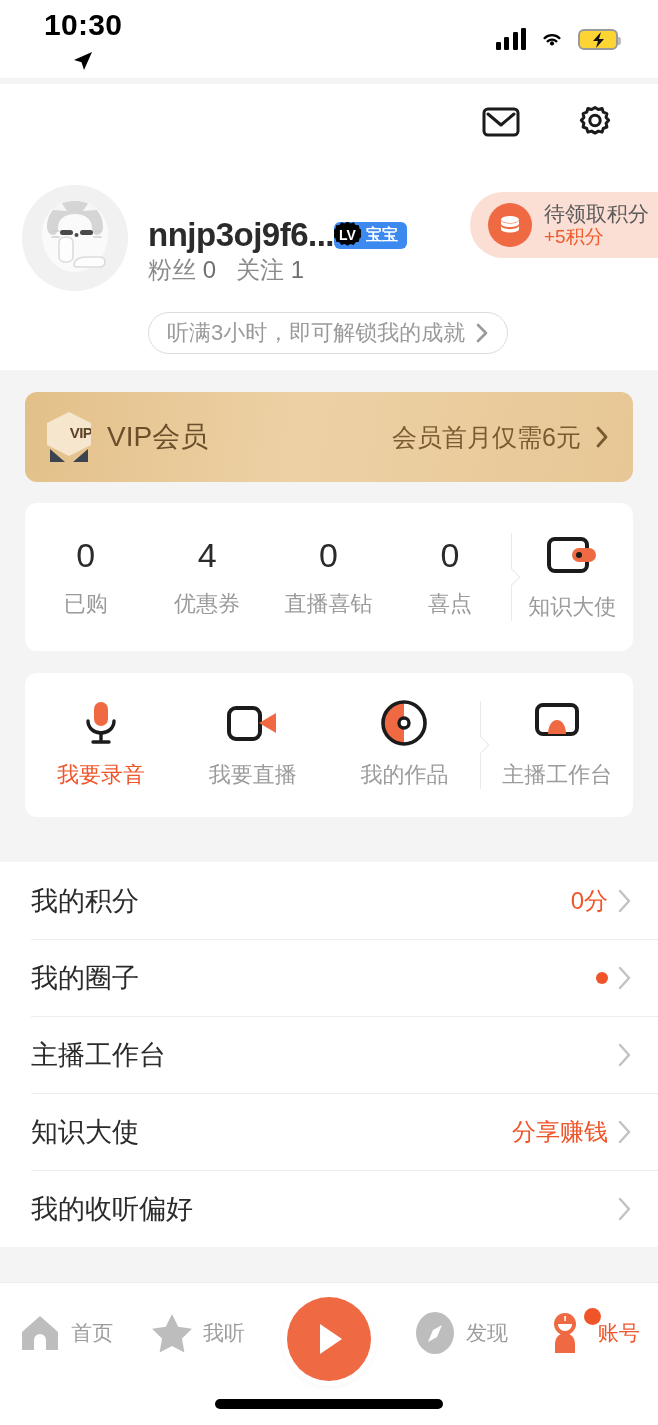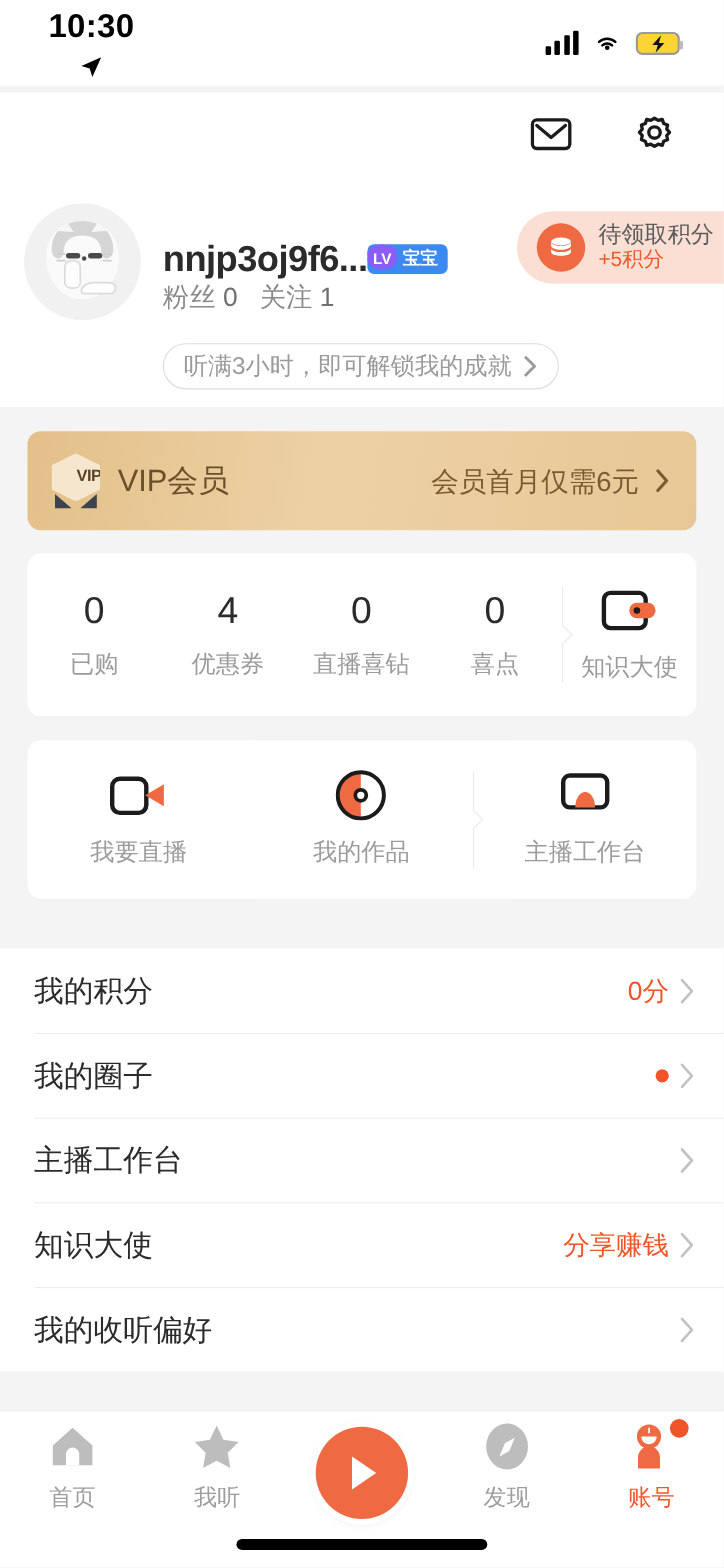--- a/index.html
+++ b/index.html
@@ -36,21 +36,21 @@
   
   .profile { position:absolute; top:160px; left:0; right:0; height:210px; background:#fff; }
   .avatar {
     position:absolute; left:22px; top:25px; width:106px; height:106px; border-radius:50%;
     background:#f0f0f0; overflow:hidden;
   }
   .name-row { position:absolute; left:148px; top:56px; display:flex; align-items:center; }
   .uname { font-size:33px; font-weight:bold; color:#2b2b2b; letter-spacing:-.5px; }
   .lvbadge { display:flex; align-items:center; height:27px; background:#3c89f0; border-radius:6px; padding-right:9px; }
   .lvbadge .lvcirc {
-    width:27px; height:27px; margin-right:5px; background:#8b5cf6; color:#fff; font-size:14px; font-weight:bold;
+    width:27px; height:27px; margin-right:5px; background:#000000; color:#fff; font-size:14px; font-weight:bold;
     display:flex; align-items:center; justify-content:center;
     clip-path:polygon(50% 0,61% 7%,73% 3%,80% 13%,92% 14%,94% 26%,104% 33%,99% 44%,104% 56%,94% 63%,92% 75%,80% 77%,73% 87%,61% 83%,50% 90%,39% 83%,27% 87%,20% 77%,8% 75%,6% 63%,-4% 56%,1% 44%,-4% 33%,6% 26%,8% 14%,20% 13%,27% 3%,39% 7%);
   }
   .lvbadge .lvtxt { font-size:16px; color:#fff; font-weight:bold; }
   .stats-row { position:absolute; left:148px; top:94px; display:flex; gap:20px; font-size:24px; color:#8a8a8a; }
   .stats-row b { font-weight:normal; color:#6f6f6f; }
   .achieve {
     position:absolute; left:148px; top:152px;
     border:1px solid #dcdcdc; border-radius:22px; height:42px;
     display:inline-flex; align-items:center; gap:10px; padding:0 18px;
@@ -104,21 +104,21 @@
   .row + .row::before { content:""; position:absolute; left:31px; right:0; top:0; height:1px; background:#ededed; }
   .row .rtitle { font-size:27px; color:#2b2b2b; }
   .row .rright { margin-left:auto; display:flex; align-items:center; gap:8px; }
   .row .rval { font-size:24px; color:#f0552a; }
   .dot { width:12px; height:12px; border-radius:50%; background:#f0552a; }
   .chev { display:block; }
 
   
   .tabbar { position:absolute; left:0; right:0; bottom:0; height:143px; background:#fff; border-top:1px solid #ececec; }
   .tabs { display:flex; height:100px; }
-  .tab { flex:1; display:flex; flex-direction:column; align-items:center; justify-content:center; gap:9px; cursor:pointer; position:relative; }
+  .tab { flex:1; display:flex; flex-direction:row; align-items:center; justify-content:center; gap:9px; cursor:pointer; position:relative; }
   .tab .tlbl { font-size:21px; color:#9d9d9d; }
   .tab.active .tlbl { color:#f0552a; }
   .tab .tic { height:46px; display:flex; align-items:center; justify-content:center; position:relative; }
   .playbtn {
     position:absolute; left:50%; top:14px; transform:translateX(-50%);
     width:84px; height:84px; border-radius:50%; background:#ef6a43;
     display:flex; align-items:center; justify-content:center;
     box-shadow:0 0 0 5px #fff, 0 2px 10px rgba(0,0,0,.14); cursor:pointer; z-index:3;
   }
   .tdot { position:absolute; right:-12px; top:-2px; width:17px; height:17px; border-radius:50%; background:#f0552a; }
@@ -277,20 +277,31 @@
         </span>
         <span class="lbl">知识大使</span>
       </div>
     </div>
   </div>
 
   <div class="card actions">
     <div class="cells">
       <div class="cell">
         <span class="ic">
+          <svg width="42" height="46" viewBox="0 0 42 46">
+            <rect x="14" y="2" width="14" height="24" rx="7" fill="#ef6a43"></rect>
+            <path d="M8 21c0 7 6 12 13 12s13-5 13-12" fill="none" stroke="#1b1b1b" stroke-width="3.4" stroke-linecap="round"></path>
+            <path d="M21 33v7" stroke="#1b1b1b" stroke-width="3.4" stroke-linecap="round"></path>
+            <path d="M13 42h16" stroke="#1b1b1b" stroke-width="3.4" stroke-linecap="round"></path>
+          </svg>
+        </span>
+        <span class="lbl on">我要录音</span>
+      </div>
+      <div class="cell">
+        <span class="ic">
           <svg width="54" height="42" viewBox="0 0 54 42">
             <rect x="3" y="6" width="31" height="31" rx="7" fill="none" stroke="#1b1b1b" stroke-width="4"></rect>
             <path d="M33 21l17-10v20z" fill="#ef6a43"></path>
           </svg>
         </span>
         <span class="lbl">我要直播</span>
       </div>
       <div class="cell">
         <span class="ic">
           <svg width="46" height="46" viewBox="0 0 46 46">

